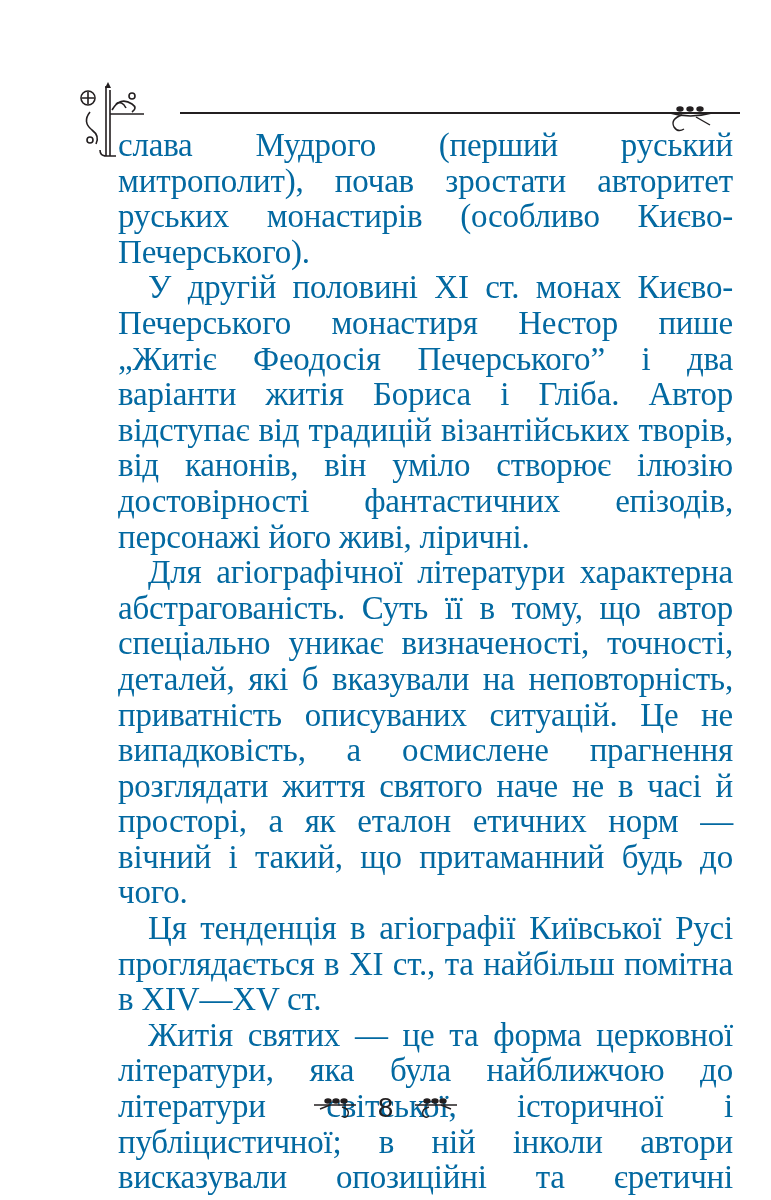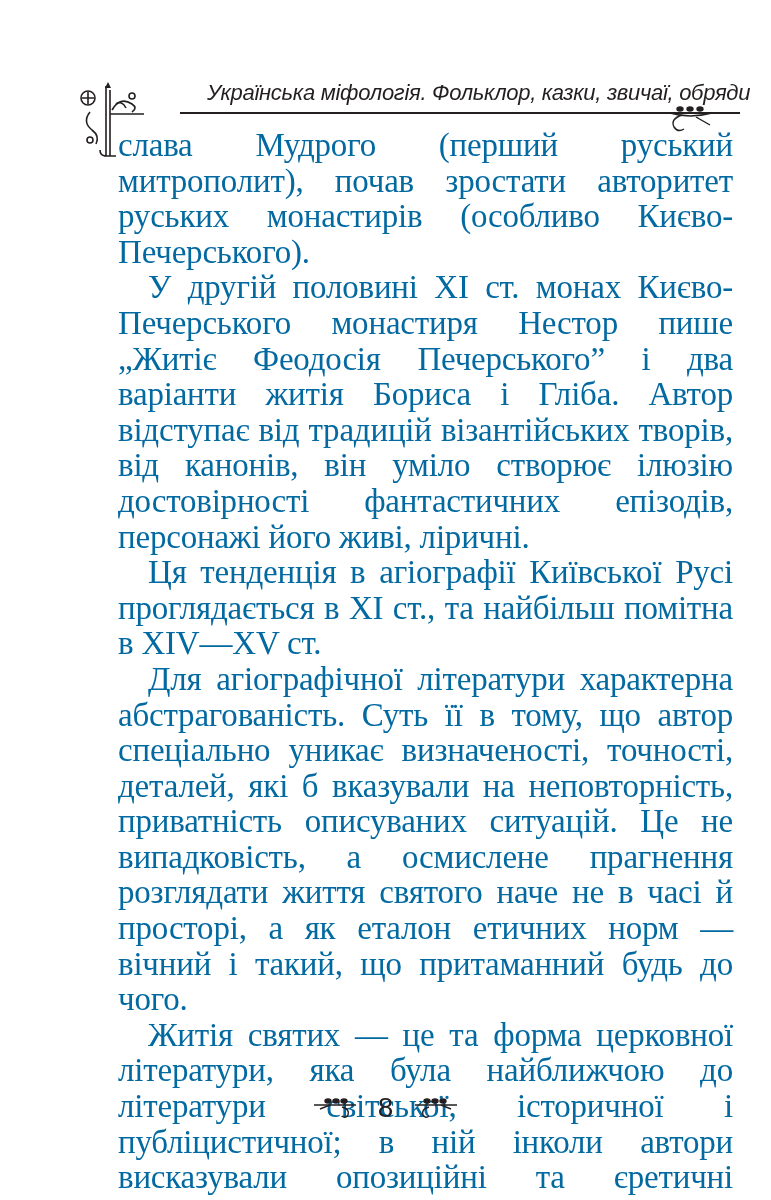--- a/index.html
+++ b/index.html
@@ -46,39 +46,38 @@
       <path d="M28 74 H40 M30 74 q-6 0 -6 -6"></path>
       <path d="M34 32 H68"></path>
       <path d="M36 28 q8 -14 20 -6 q6 4 0 8"></path>
       <circle cx="56" cy="14" r="3"></circle>
       <path d="M14 30 q-8 10 2 18 q8 6 4 14"></path>
       <circle cx="14" cy="58" r="3"></circle>
       <path d="M40 22 q6 -4 10 4"></path>
     </g>
     <path d="M32 0 l-3 6 h6 z" fill="#231f20"></path>
   </svg>
-  <div class="running-title">Українська міфологія. Фольклор, казки, звичаї, обряди</div>
   <div class="header-rule"></div>
   <svg class="right-ornament" viewBox="0 0 60 30">
     <g fill="#231f20" stroke="#231f20" stroke-width="1.4">
       <path d="M10 8 Q30 14 52 8" fill="none"></path>
       <path d="M22 10 q-12 4 -8 12 q4 6 10 2" fill="none"></path>
       <ellipse cx="20" cy="4" rx="3" ry="2"></ellipse>
       <ellipse cx="30" cy="4" rx="3" ry="2"></ellipse>
       <ellipse cx="40" cy="4" rx="3" ry="2"></ellipse>
       <path d="M36 12 l14 8" fill="none"></path>
     </g>
   </svg>
 </div>
 
 <div class="body-text">
   <p class="para">слава Мудрого (перший руський митрополит), почав зростати авторитет руських монастирів (особливо Києво-Печерського).</p>
   <p class="para indent">У другій половині XI ст. монах Києво-Печерського монастиря Нестор пише „Житіє Феодосія Печерського” і два варіанти житія Бориса і Гліба. Автор відступає від традицій візантійських творів, від канонів, він уміло створює ілюзію достовірності фантастичних епізодів, персонажі його живі, ліричні.</p>
+  <p class="para indent">Для агіографічної літератури характерна абстрагованість. Суть її в тому, що автор спеціально уникає визначеності, точності, деталей, які б вказували на неповторність, приватність описуваних ситуацій. Це не випадковість, а осмислене прагнення розглядати життя святого наче не в часі й просторі, а як еталон етичних норм — вічний і такий, що притаманний будь до чого.</p>
   <p class="para indent">Ця тенденція в агіографії Київської Русі проглядається в XI ст., та найбільш помітна в XIV—XV ст.</p>
-  <p class="para indent">Для агіографічної літератури характерна абстрагованість. Суть її в тому, що автор спеціально уникає визначеності, точності, деталей, які б вказували на неповторність, приватність описуваних ситуацій. Це не випадковість, а осмислене прагнення розглядати життя святого наче не в часі й просторі, а як еталон етичних норм — вічний і такий, що притаманний будь до чого.</p>
   <p class="para indent">Житія святих — це та форма церковної літератури, яка була найближчою до літератури світської, історичної і публіцистичної; в ній інколи автори висказували опозиційні та єретичні погляди;</p>
 </div>
 
 <div class="footer">
   <svg class="leaf" viewBox="0 0 48 26">
     <g fill="#231f20" stroke="#231f20" stroke-width="1.4">
       <path d="M2 10 H44" fill="none"></path>
       <ellipse cx="16" cy="6" rx="3" ry="2"></ellipse>
       <ellipse cx="24" cy="6" rx="3" ry="2"></ellipse>
       <ellipse cx="32" cy="6" rx="3" ry="2"></ellipse>

